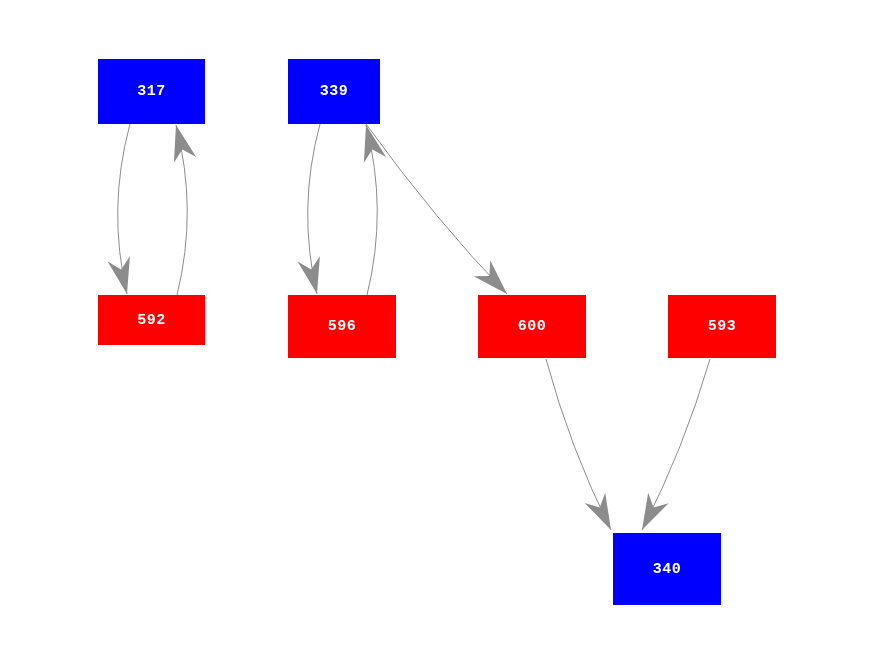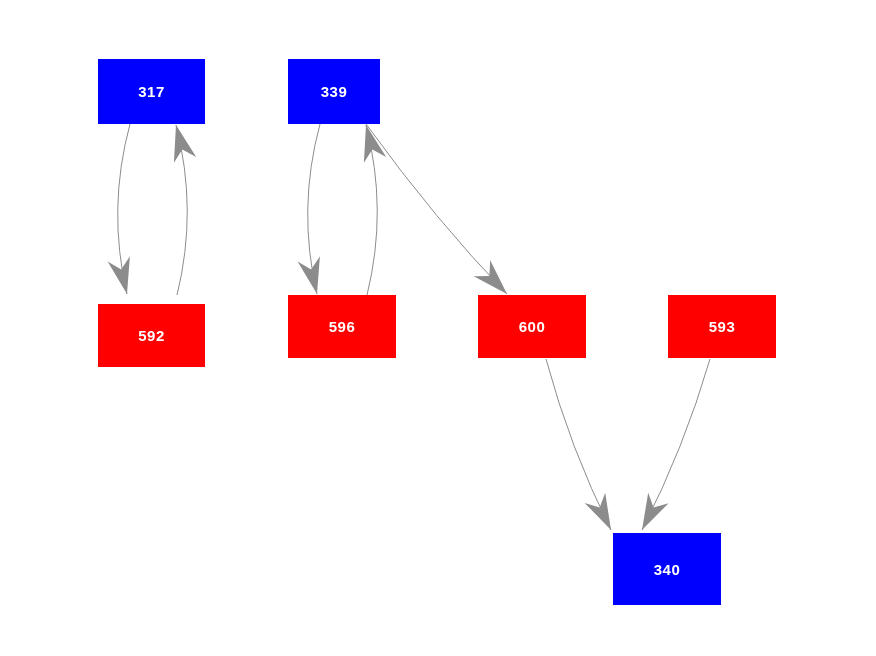--- a/index.html
+++ b/index.html
@@ -7,20 +7,21 @@
     padding: 0;
     background: #ffffff;
     font-family: "Liberation Sans", sans-serif;
   }
   #diagram-canvas {
     position: relative;
     width: 876px;
     height: 656px;
     background: #ffffff;
     overflow: hidden;
+    font-family: Liberation Mono, monospace;
   }
   #edges-layer {
     position: absolute;
     left: 0;
     top: 0;
   }
   .graph-node {
     position: absolute;
     display: flex;
     align-items: center;
@@ -53,21 +54,21 @@
       <path d="M 710 359 Q 684 448 642 530" fill="none" stroke="#8c8c8c" stroke-width="1"></path>
       <polygon points="642.0,530.0 648.2,492.7 653.5,507.6 668.6,503.2" fill="#8c8c8c"></polygon>
     </svg>
   <div id="nodes-layer">
       <div class="graph-node" style="left: 98px; top: 59px; width: 107px; height: 65px; background: rgb(0, 0, 255);">
         <span class="graph-node-label" style="color: rgb(255, 255, 255);">317</span>
       </div>
       <div class="graph-node" style="left: 288px; top: 59px; width: 92px; height: 65px; background: rgb(0, 0, 255);">
         <span class="graph-node-label" style="color: rgb(255, 255, 255);">339</span>
       </div>
-      <div class="graph-node" style="left: 98px; top: 304px; width: 107px; height: 63px; background: rgb(255, 0, 0);">
+      <div class="graph-node" style="left: 98px; top: 295px; width: 107px; height: 50px; background: rgb(255, 0, 0);">
         <span class="graph-node-label" style="color: rgb(255, 255, 255);">592</span>
       </div>
       <div class="graph-node" style="left: 288px; top: 295px; width: 108px; height: 63px; background: rgb(255, 0, 0);">
         <span class="graph-node-label" style="color: rgb(255, 255, 255);">596</span>
       </div>
       <div class="graph-node" style="left: 478px; top: 295px; width: 108px; height: 63px; background: rgb(255, 0, 0);">
         <span class="graph-node-label" style="color: #ffffff;">600</span>
       </div>
       <div class="graph-node" style="left: 668px; top: 295px; width: 108px; height: 63px; background: rgb(255, 0, 0); text-align: right;">
         <span class="graph-node-label" style="color: rgb(255, 255, 255);">593</span>

